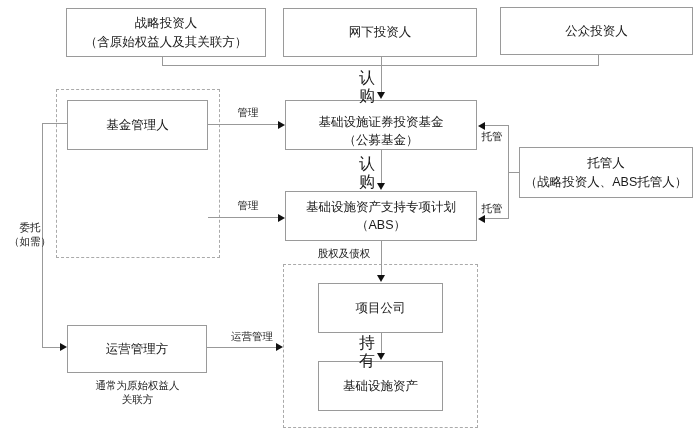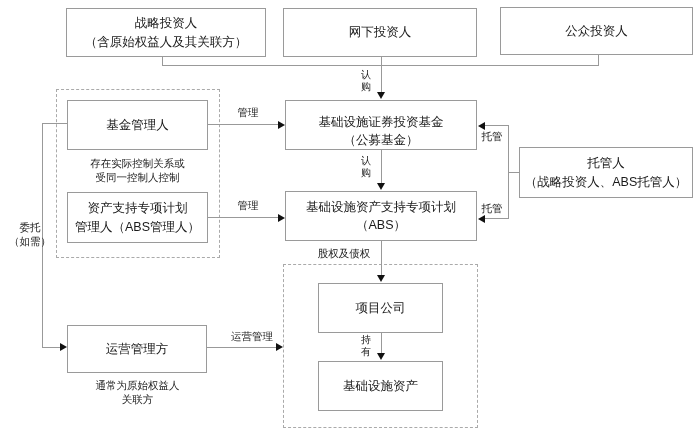--- a/index.html
+++ b/index.html
@@ -8,21 +8,21 @@
     font-family:"Liberation Sans","DejaVu Sans",sans-serif;color:#1a1a1a;overflow:hidden;
   }
   .box{
     position:absolute;border:1px solid #9a9a9a;background:#ffffff;
     display:flex;flex-direction:column;align-items:center;justify-content:center;
     text-align:center;font-size:12.5px;line-height:1.45;box-sizing:border-box;
   }
   .dashed{position:absolute;border:1px dashed #aaaaaa;box-sizing:border-box;background:transparent;}
   .line{position:absolute;background:#999999;}
   .lbl{position:absolute;font-size:10.5px;line-height:1.25;color:#1a1a1a;text-align:center;}
-  .vlbl{position:absolute;font-size:10px;line-height:1.15;width:14px;word-break:break-all;text-align:center;color:#1a1a1a;}
+  .vlbl{position:absolute;font-size:16px;line-height:1.15;width:14px;word-break:break-all;text-align:center;color:#1a1a1a;}
   .note{position:absolute;font-size:10.5px;line-height:1.35;text-align:center;color:#1a1a1a;}
   .arr{position:absolute;width:0;height:0;}
   .arr.r{border-top:4px solid transparent;border-bottom:4px solid transparent;border-left:7px solid #111111;}
   .arr.l{border-top:4px solid transparent;border-bottom:4px solid transparent;border-right:7px solid #111111;}
   .arr.d{border-left:4px solid transparent;border-right:4px solid transparent;border-top:7px solid #111111;}
 </style>
 </head>
 <body>
 
 <div id="stage">
@@ -36,28 +36,20 @@
   </div>
   <div class="box" style="left:283px;top:8px;width:194px;height:49px;">
     <div>网下投资人</div>
   </div>
   <div class="box" style="left:67px;top:100px;width:141px;height:50px;">
     <div>基金管理人</div>
   </div>
 
   <div class="box" style="left:500px;top:7px;width:193px;height:48px;">
     <div>公众投资人</div>
-  </div>
-  <div class="note" style="left:60px;top:156px;width:155px;">
-    <div>存在实际控制关系或</div>
-    <div>受同一控制人控制</div>
-  </div>
-  <div class="box" style="left:67px;top:192px;width:141px;height:51px;">
-    <div>资产支持专项计划</div>
-    <div>管理人（ABS管理人）</div>
   </div>
 
   <div class="box" style="left:285px;top:100px;width:192px;height:50px;justify-content:flex-end;">
     <div>基础设施证券投资基金</div>
     <div>（公募基金）</div>
   </div>
   <div class="box" style="left:285px;top:191px;width:192px;height:50px;">
     <div>基础设施资产支持专项计划</div>
     <div>（ABS）</div>
   </div>

